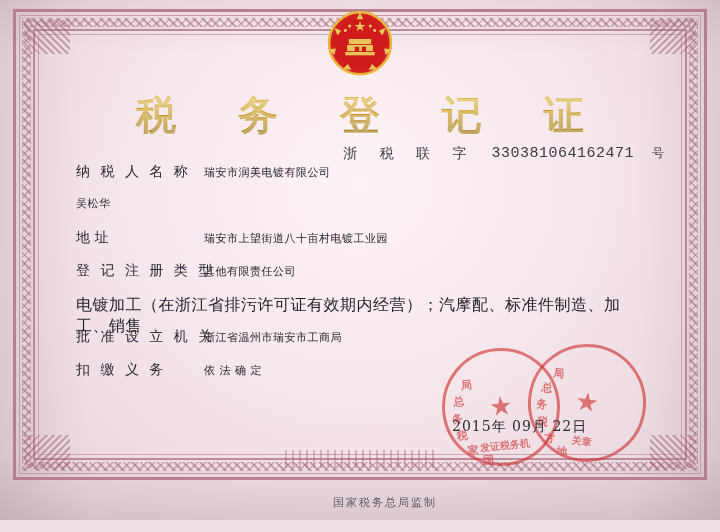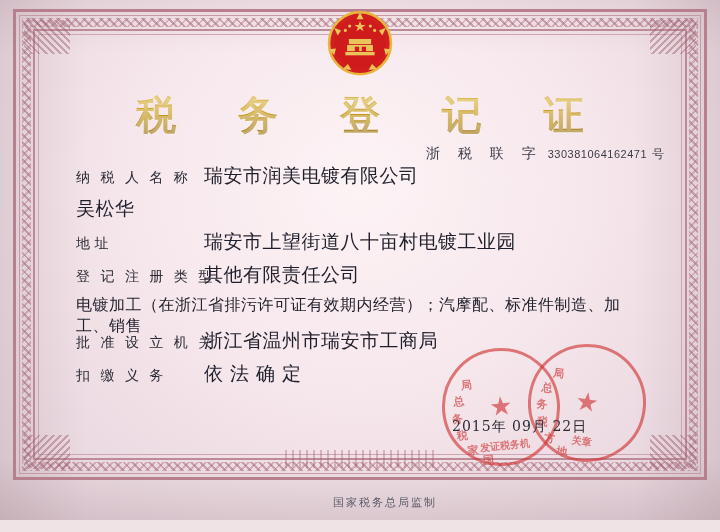--- a/index.html
+++ b/index.html
@@ -133,29 +133,29 @@
     -webkit-text-fill-color: transparent;
     text-shadow: 0 1px 0 rgba(255,255,255,0.35);
   }
 
   
   .serial-row {
     position: absolute;
     top: 145px;
     right: 56px;
     display: flex;
-    align-items: center;
-    gap: 5px;
+    align-items: flex-start;
+    gap: 18px;
     color: #3a3a46;
     font-size: 14px;
-    font-family: Liberation Sans, sans-serif;
+    font-family: Liberation Mono, monospace;
   }
   .serial-label { letter-spacing: 7px; }
   .serial-number {
-    font-size: 11px;
+    font-size: 15px;
     letter-spacing: 0.5px;
     border-bottom: 0;
   }
   .serial-suffix { font-size: 12px; }
 
   
   .fields {
     position: absolute;
     left: 76px;
     top: 163px;
@@ -173,21 +173,21 @@
     flex: 0 0 128px;
     font-family: "DejaVu Serif", serif;
     color: #2b2b36;
     white-space: nowrap;
   }
   .field-label.spaced-mid {
     letter-spacing: 3px;
   }
   .field-value {
     font-family: "DejaVu Serif", serif;
-    font-size: 19px;
+    font-size: 11px;
     color: #1f1f2b;
     letter-spacing: 0.5px;
   }
   .field-value.small {
     font-size: 16px;
   }
 
   
   .stamp {
     position: absolute;

